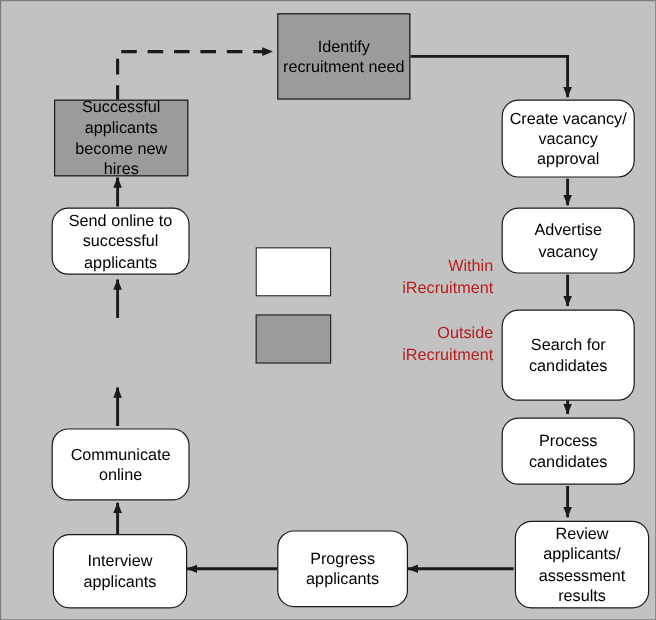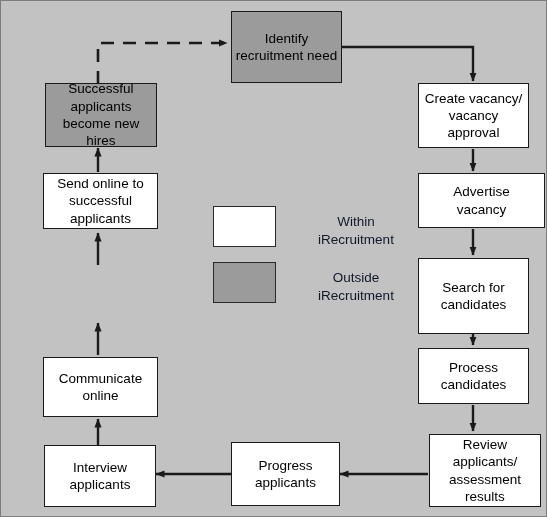--- a/index.html
+++ b/index.html
@@ -24,37 +24,37 @@
     display: flex;
     align-items: center;
     justify-content: center;
     text-align: center;
     font-size: 13.5px;
     line-height: 1.28;
     color: #000000;
     padding: 2px 2px;
     white-space: pre-line;
   }
-  .node.white { background: #ffffff; }
+  .node.white { background: #ffffff; border-radius: 14px; }
   .node.gray  { background: #9b9b9b; }
 
   .legend-swatch {
     position: absolute;
     box-sizing: border-box;
     border: 1.5px solid #2a2a2a;
   }
   .legend-swatch.white { background: #ffffff; }
   .legend-swatch.gray  { background: #9b9b9b; }
 
   .legend-label {
     position: absolute;
     font-size: 13.5px;
     line-height: 1.3;
-    color: #0f172a;
-    text-align: center;
+    color: #b91c1c;
+    text-align: right;
     white-space: pre-line;
   }
 
   #cycle-title {
     position: absolute;
     font-size: 19px;
     line-height: 1.22;
     color: #000000;
     text-align: center;
     white-space: pre-line;
@@ -99,21 +99,21 @@
     <path d="M97,83 L97,42 L226,42" stroke="#1a1a1a" stroke-width="2.6" fill="none" stroke-dasharray="13 9" marker-end="url(#arrow)"></path>
   </svg>
 
   <div class="node gray" style="left:230px;top:10px;width:111px;height:72px;">Identify
 recruitment need</div>
 
   <div class="node white" style="left:417px;top:82px;width:111px;height:65px;">Create vacancy/
 vacancy
 approval</div>
 
-  <div class="node white" style="left:417px;top:172px;width:127px;height:55px;">Advertise
+  <div class="node white" style="left:417px;top:172px;width:111px;height:55px;">Advertise
 vacancy</div>
 
   <div class="node white" style="left:417px;top:257px;width:111px;height:76px;">Search for
 candidates</div>
 
   <div class="node white" style="left:417px;top:347px;width:111px;height:56px;">Process
 candidates</div>
 
   <div class="node white" style="left:428px;top:433px;width:112px;height:73px;">Review
 applicants/

